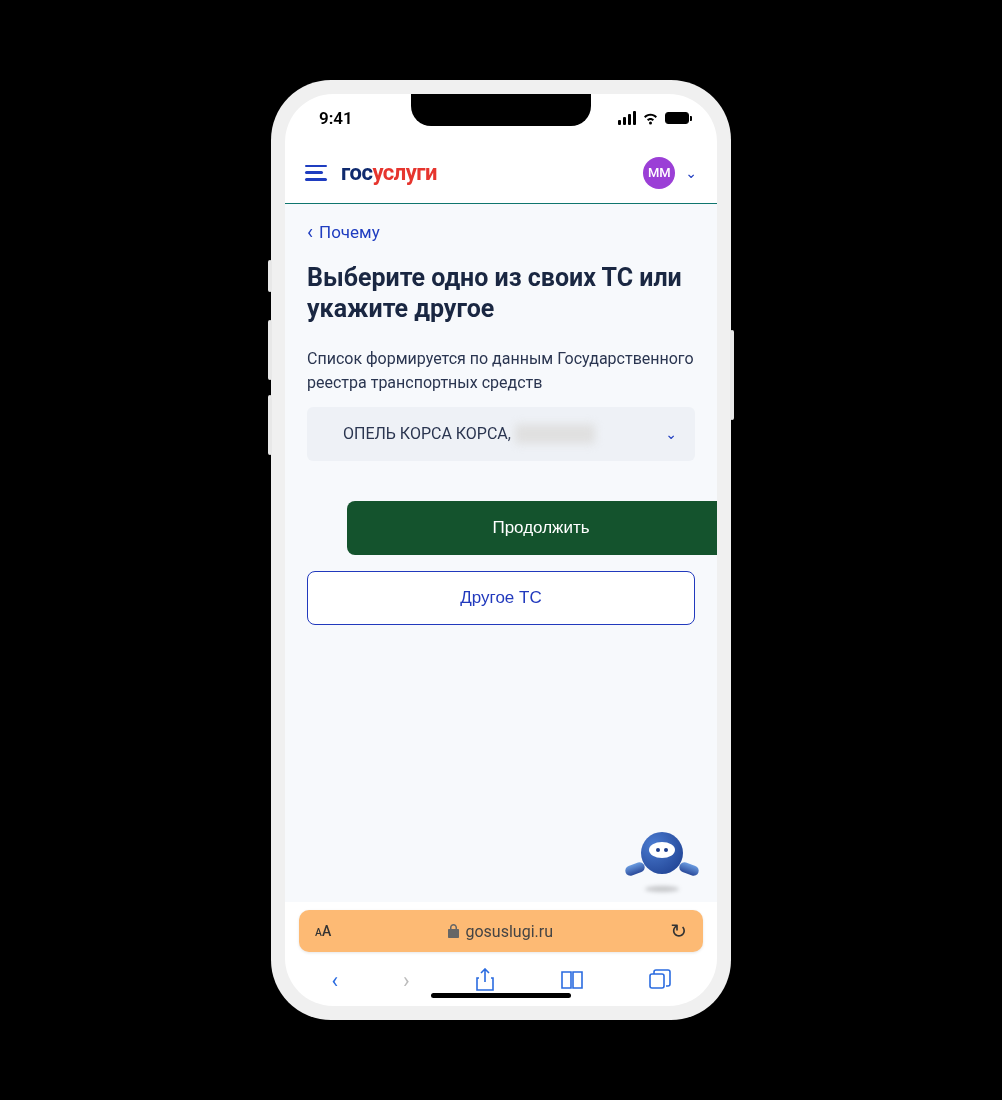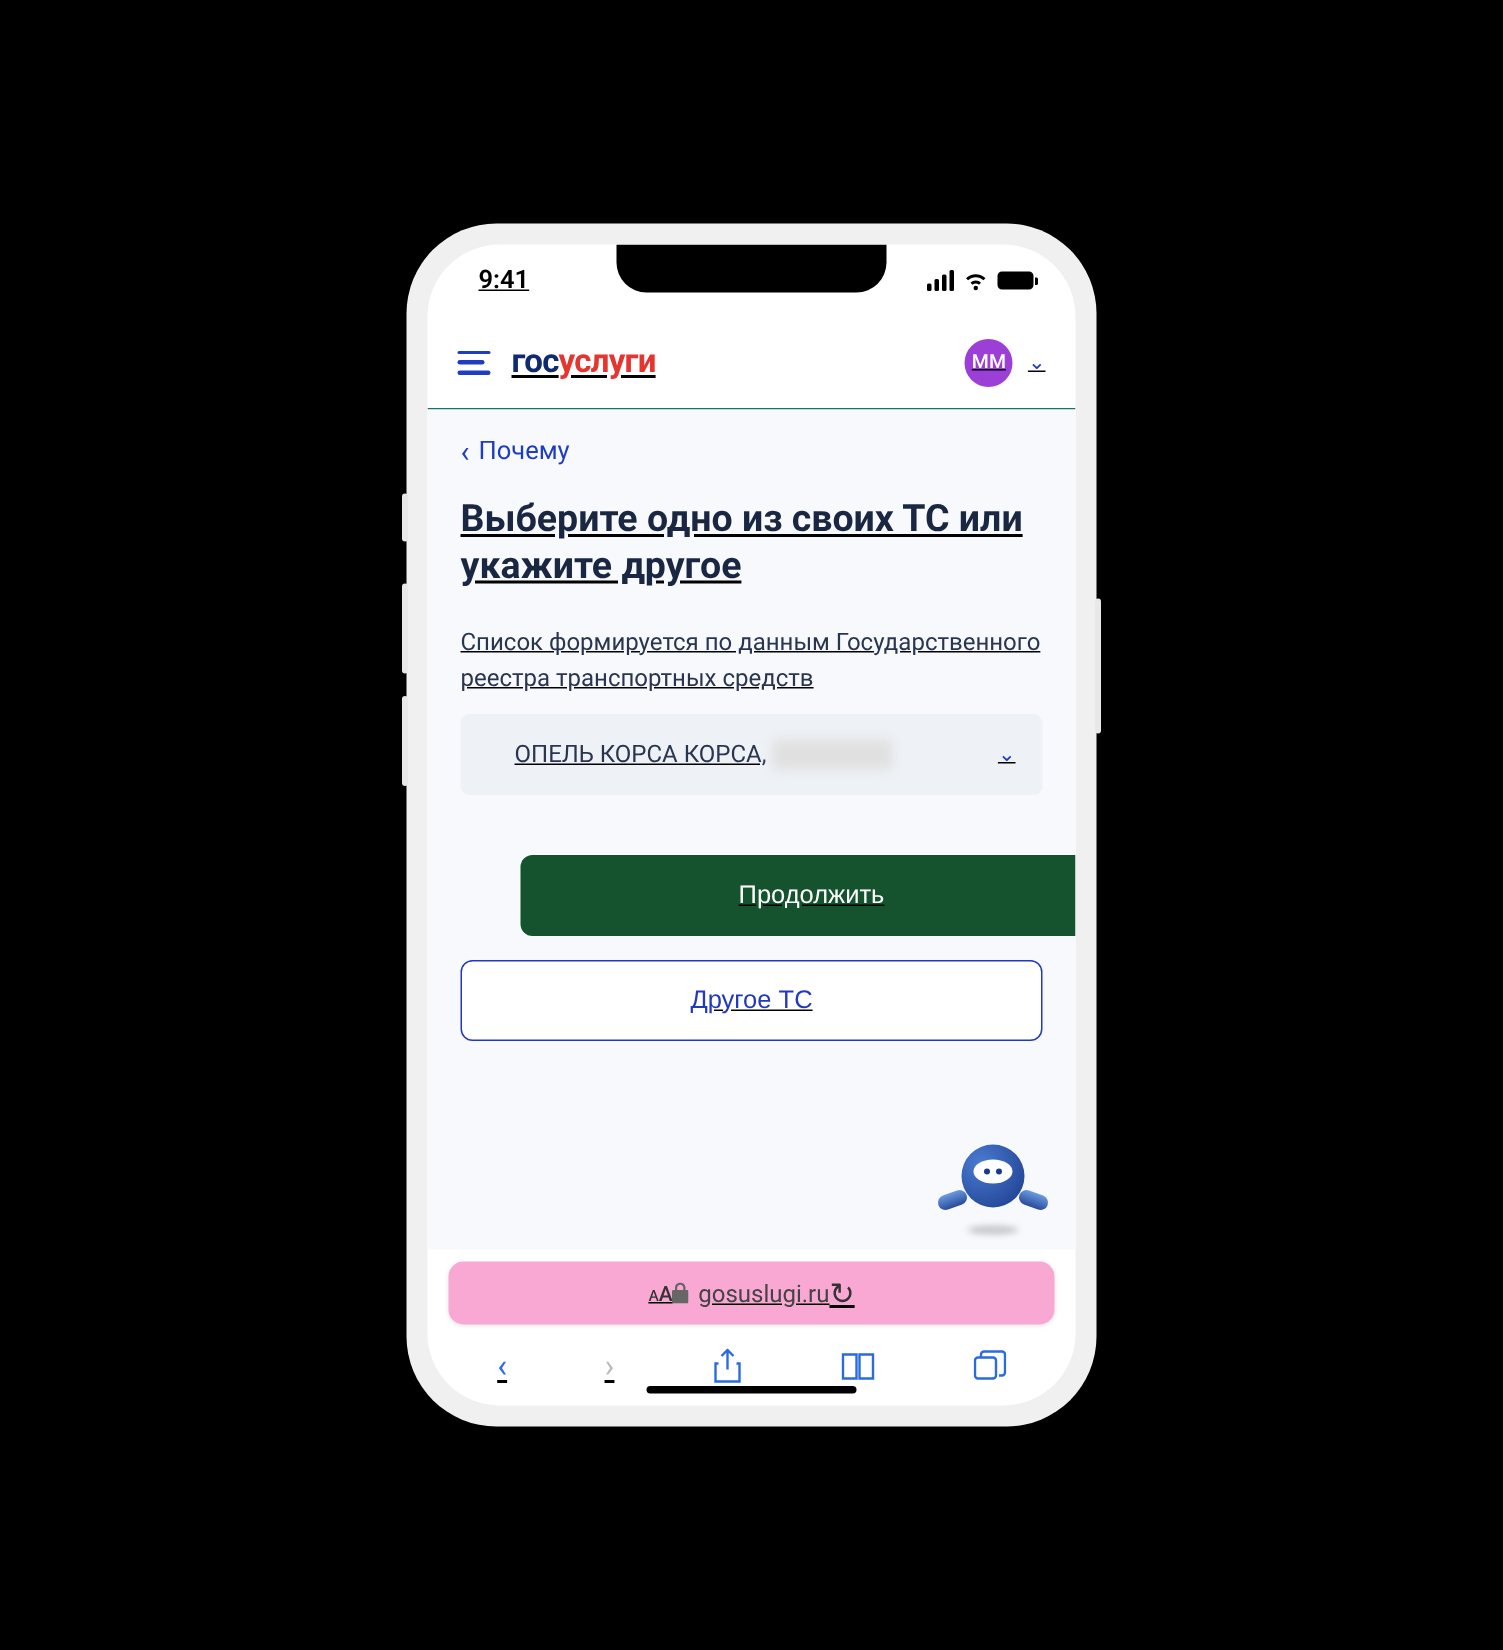--- a/index.html
+++ b/index.html
@@ -7,27 +7,26 @@
     width: 1002px;
     height: 1100px;
     background: #000;
     font-family: -apple-system, BlinkMacSystemFont, "Segoe UI", Roboto, sans-serif;
     display: flex;
     align-items: center;
     justify-content: center;
   }
   .phone {
     width: 460px;
-    height: 802px;
+    height: 940px;
     background: #f0f0f0;
     border-radius: 60px;
     padding: 14px;
     box-shadow: 0 20px 60px rgba(0,0,0,0.5), 40px 20px 80px rgba(0,0,0,0.6);
     position: relative;
-    text-decoration: underline;
   }
   .screen {
     width: 100%;
     height: 100%;
     background: #fff;
     border-radius: 48px;
     overflow: hidden;
     position: relative;
     display: flex;
     flex-direction: column;
@@ -120,24 +119,24 @@
   .robot-body { width:42px; height:42px; background: radial-gradient(circle at 30% 30%, #4a7bd0, #1a3a8a); border-radius:50%; position:absolute; top:0; left:14px; }
   .robot-face { position:absolute; top:10px; left:8px; width:26px; height:16px; background:#fff; border-radius:50%; display:flex; align-items:center; justify-content:center; gap:4px; }
   .robot-face span { width:4px; height:4px; background:#1a3a8a; border-radius:50%; }
   .robot-arm { position:absolute; width:20px; height:10px; background: linear-gradient(#6a9be0,#2a4a9a); border-radius:10px; bottom:18px; }
   .arm-l{left:-2px; transform:rotate(-20deg)} .arm-r{right:-2px; transform:rotate(20deg)}
   .robot-shadow{position:absolute; bottom:0; left:18px; width:34px; height:6px; background:rgba(0,0,0,0.2); border-radius:50%; filter:blur(2px);}
 
   .url-bar {
     margin: 8px 14px 6px;
     height: 42px;
-    background: #f9a8d4;
+    background: #fdba74;
     border-radius: 10px;
     box-shadow: 0 1px 3px rgba(0,0,0,0.1);
-    display:flex; align-items:center; justify-content:center;
+    display:flex; align-items:center; justify-content:space-between;
     padding: 0 16px;
     font-size: 16px; color:#333;
   }
   .url-center{ display:flex; align-items:center; gap:6px; color:#444; }
   .aa{font-size:14px; font-weight:500;}
   .reload{font-size:20px;}
 
   .safari-toolbar {
     height: 48px;
     display:flex; justify-content:space-around; align-items:center;

